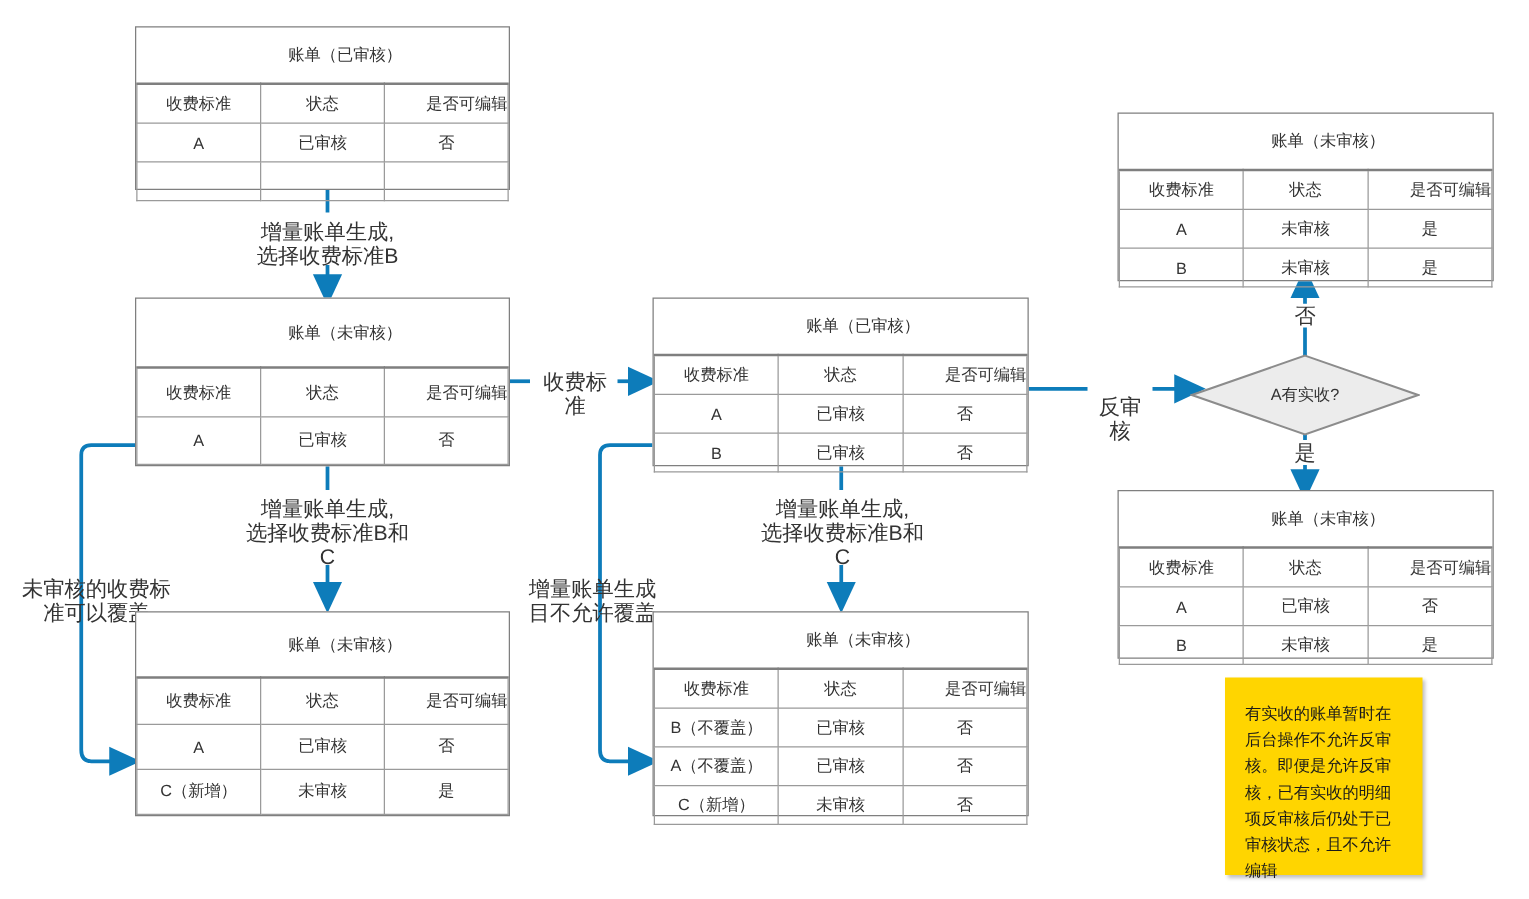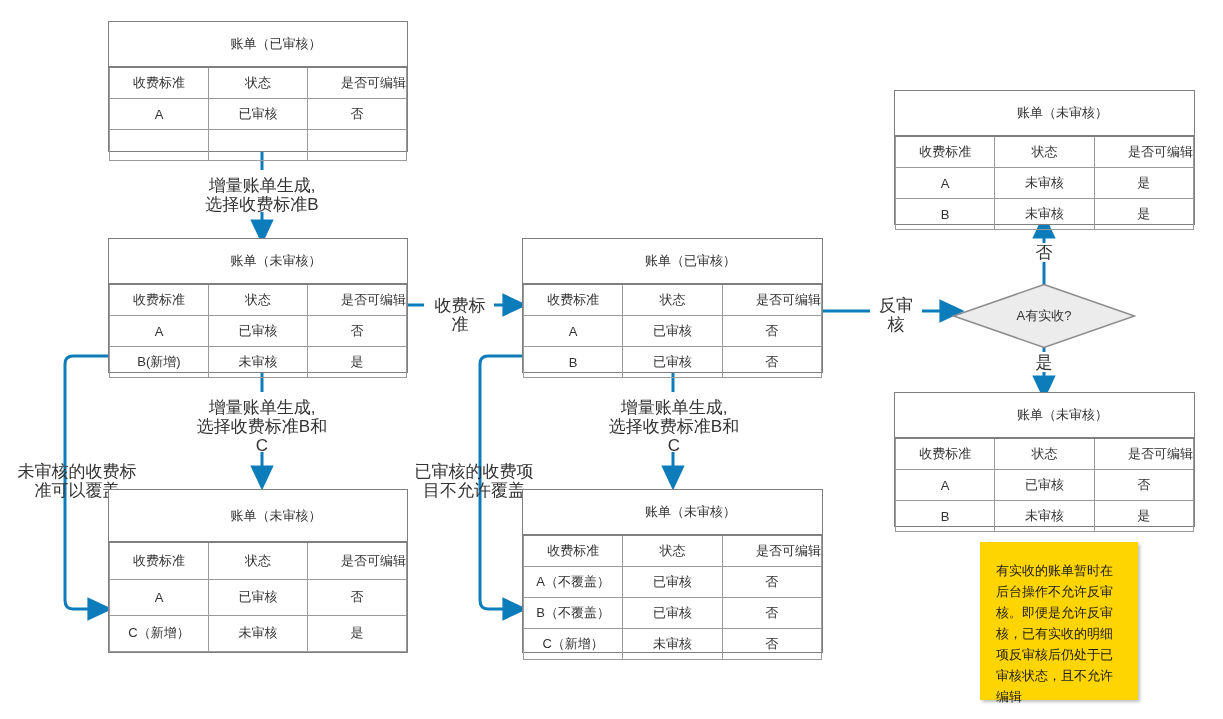--- a/index.html
+++ b/index.html
@@ -111,25 +111,20 @@
       <tr class="hdr">
         <td class="c1">收费标准</td>
         <td class="c2">状态</td>
         <td class="c3">是否可编辑</td>
       </tr>
       <tr>
         <td>A</td>
         <td>已审核</td>
         <td>否</td>
       </tr>
-      <tr>
-        <td>B(新增)</td>
-        <td>未审核</td>
-        <td>是</td>
-      </tr>
     </tbody>
       </table>
   </div>
 
   <div class="edgelabel" style="left:182px;top:398px;width:160px;white-space:pre-line;">增量账单生成,
 选择收费标准B和
 C</div>
 
   <div class="edgelabel" style="left:16px;top:462px;width:122px;white-space:pre-line;">未审核的收费标
 准可以覆盖</div>
@@ -183,54 +178,54 @@
         <td>否</td>
       </tr>
     </tbody>
       </table>
   </div>
 
   <div class="edgelabel" style="left:594px;top:398px;width:160px;white-space:pre-line;">增量账单生成,
 选择收费标准B和
 C</div>
 
-  <div class="edgelabel" style="left:412px;top:462px;width:124px;white-space:pre-line;">已审核的收费项
+  <div class="edgelabel" style="left:412px;top:462px;width:124px;white-space:pre-line;">增量账单生成
 目不允许覆盖</div>
 
   <div class="tbl" style="left:522px;top:489px;width:301px;height:164px;">
     <table>
       <tbody>
           <tr>
             <td class="title" colspan="3">账单（未审核）</td>
           </tr>
       <tr class="hdr">
         <td class="c1">收费标准</td>
         <td class="c2">状态</td>
         <td class="c3">是否可编辑</td>
       </tr>
       <tr>
+        <td>B（不覆盖）</td>
+        <td>已审核</td>
+        <td>否</td>
+      </tr>
+      <tr>
         <td>A（不覆盖）</td>
         <td>已审核</td>
         <td>否</td>
       </tr>
       <tr>
-        <td>B（不覆盖）</td>
-        <td>已审核</td>
-        <td>否</td>
-      </tr>
-      <tr>
         <td>C（新增）</td>
         <td>未审核</td>
         <td>否</td>
       </tr>
     </tbody>
       </table>
   </div>
 
-  <div class="edgelabel" style="left:872px;top:296px;width:48px;">反审核</div>
+  <div class="edgelabel" style="left:872px;top:316px;width:48px;">反审核</div>
 
   <div class="tbl" style="left:894px;top:90px;width:301px;height:135px;">
     <table>
       <tbody>
           <tr>
             <td class="title" colspan="3">账单（未审核）</td>
           </tr>
       <tr class="hdr">
         <td class="c1">收费标准</td>
         <td class="c2">状态</td>

